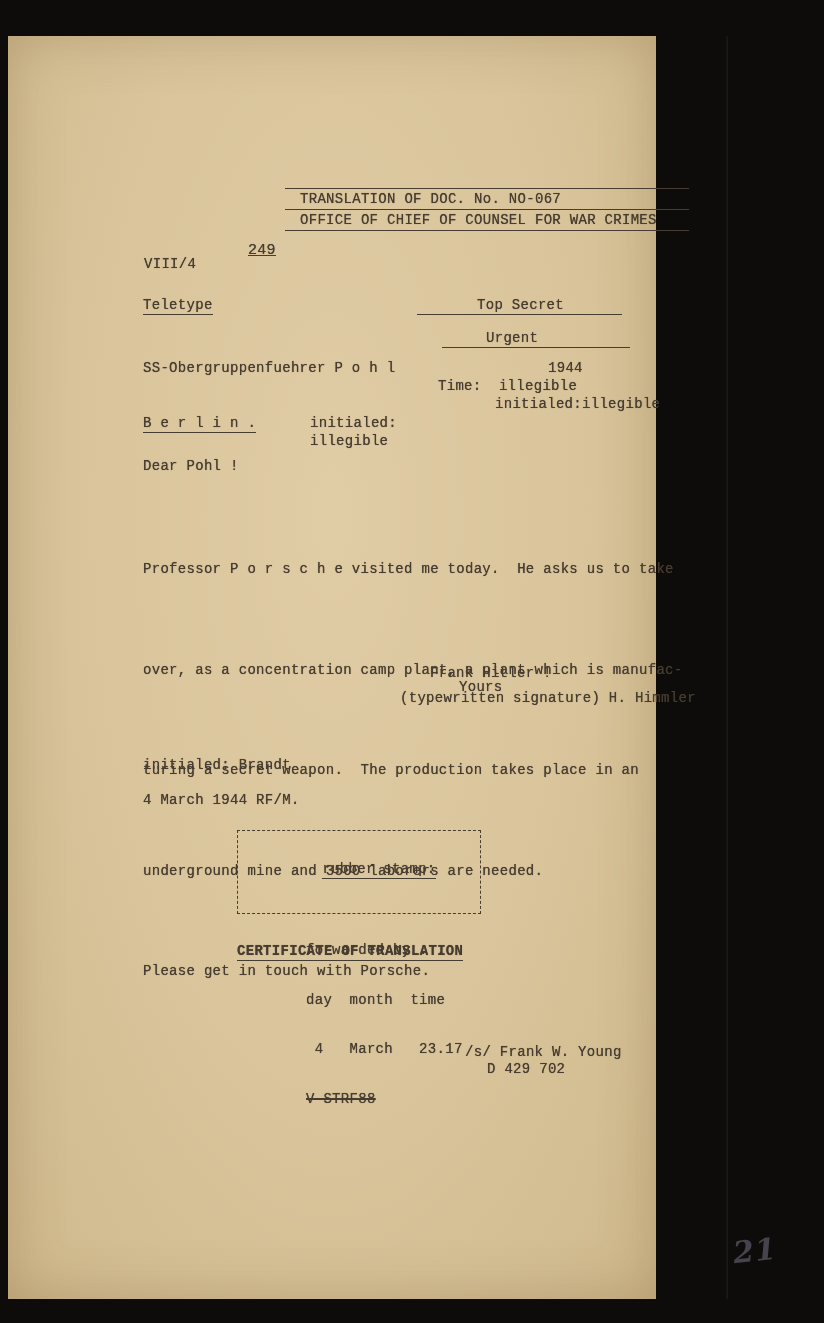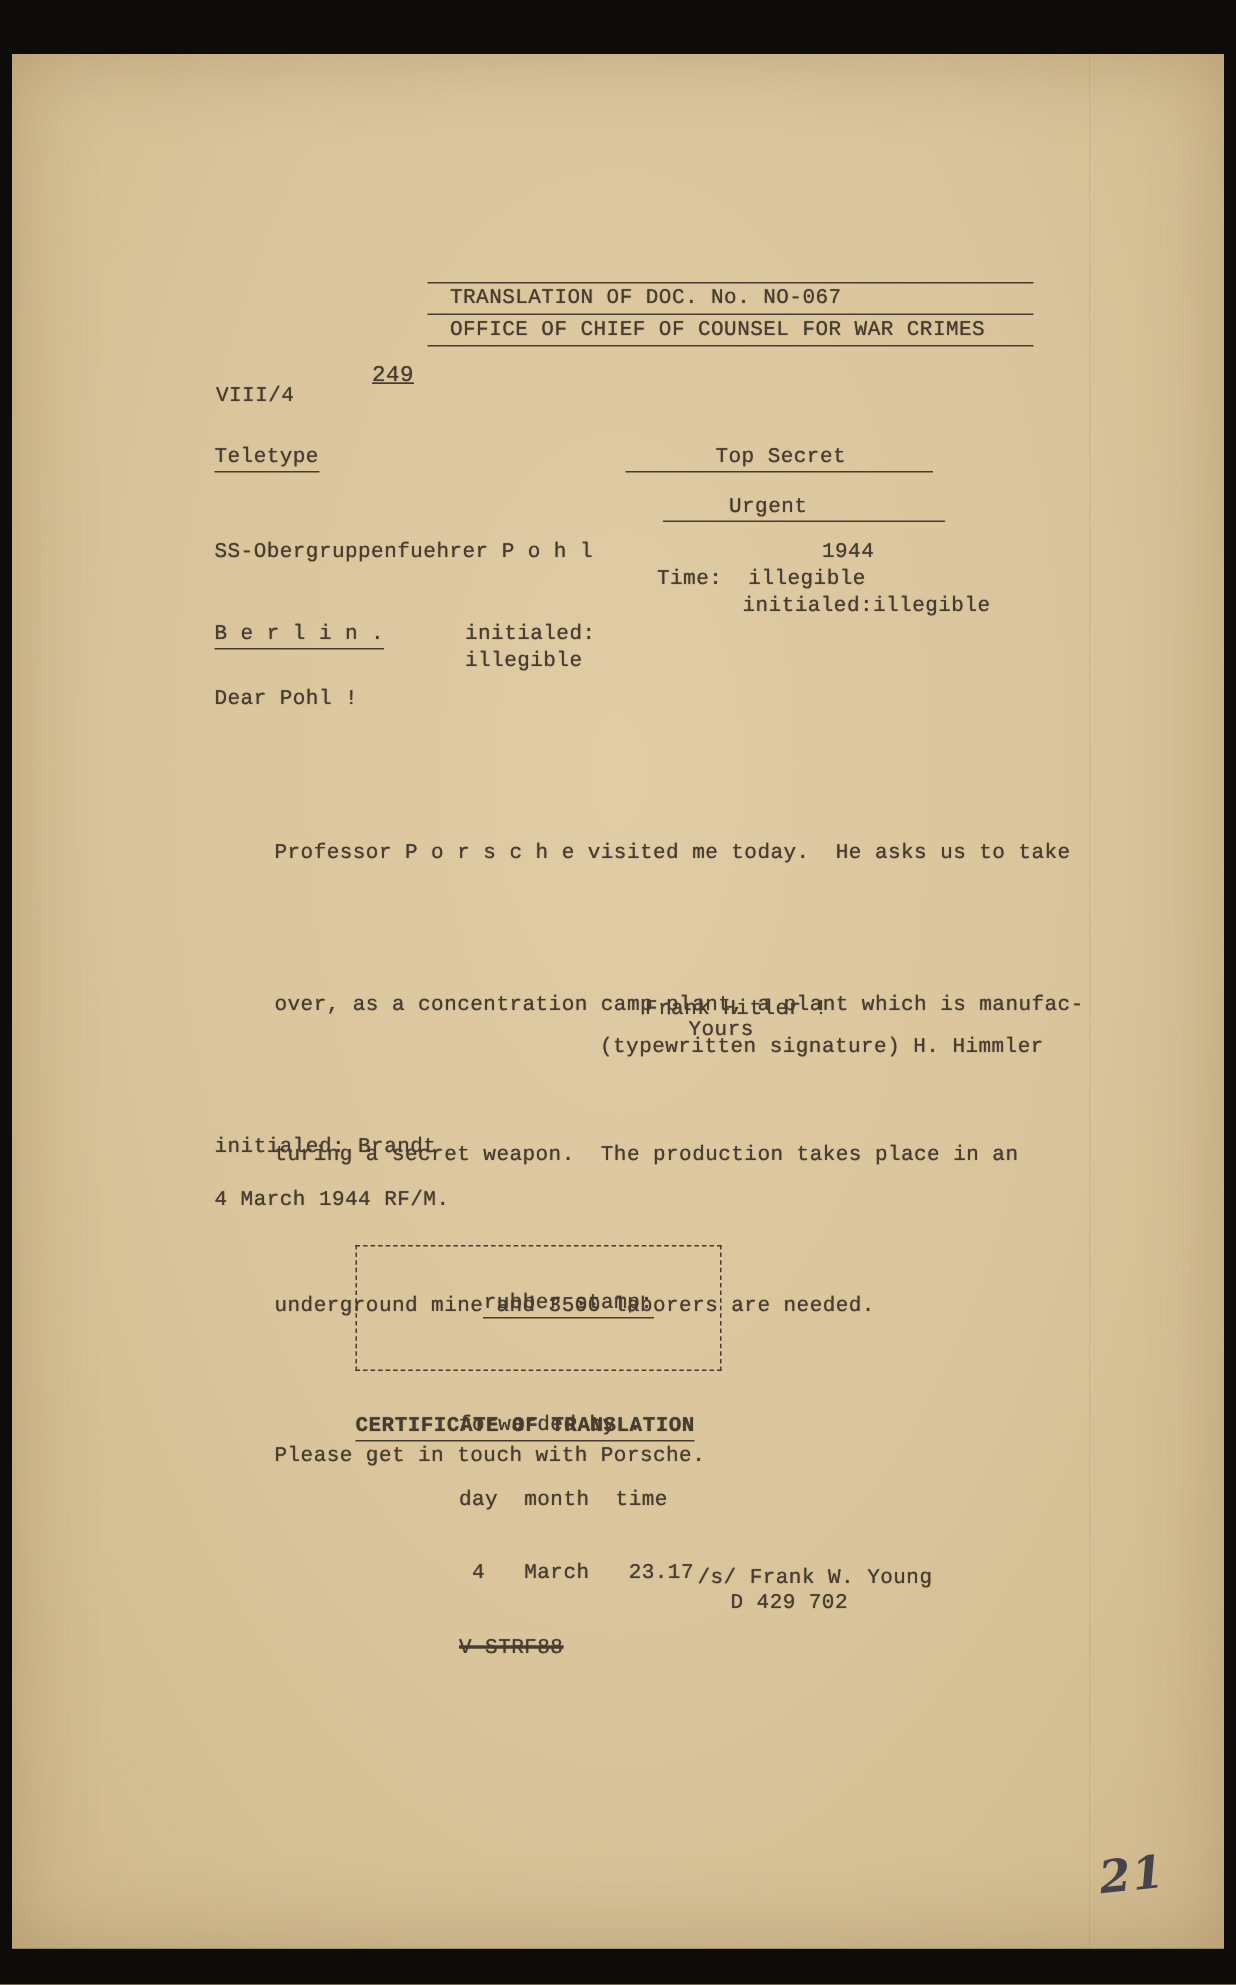--- a/index.html
+++ b/index.html
@@ -8,21 +8,21 @@
     --paper:#d9c49b;
   }
   html,body{margin:0;padding:0;}
   body{
     width:824px;height:1323px;position:relative;
     background:#0d0c0a;
     font-family:"Liberation Mono","DejaVu Sans Mono",monospace;
     overflow:hidden;
   }
   .paper{
-    position:absolute;left:8px;top:36px;width:808px;height:1263px;
+    position:absolute;left:8px;top:36px;width:648px;height:1263px;
     background:var(--paper);
     background-image:radial-gradient(ellipse at 50% 38%, #e0cca5 0%, #d9c49b 55%, #cfb88c 100%);
     box-shadow:inset 0 0 55px rgba(110,82,42,.28);
   }
   .crease{
     position:absolute;top:0;height:100%;width:2px;
     background:linear-gradient(to right, rgba(90,70,40,.10), rgba(255,255,255,.06));
   }
   .t{
     position:absolute;
@@ -35,21 +35,21 @@
   }
   .u{border-bottom:1.5px solid var(--ink);padding-bottom:2px;}
   .header-block{position:absolute;border-top:1.5px solid var(--ink);}
   .hdr-line{
     font-size:14px;line-height:1;color:var(--ink);white-space:pre;
     letter-spacing:.3px;text-shadow:0 0 .7px var(--ink-soft);
     border-bottom:1.5px solid var(--ink);
     padding:3px 0 3px 15px;
   }
   .lines-block div{display:block;}
-  .body-block{line-height:33.5px;margin-left:40px;}
+  .body-block{line-height:33.5px;}
   .body-block div{line-height:33.5px;}
   .cert-block{line-height:17px;}
   .cert-block div{line-height:17px;}
   .stamp-box{
     position:absolute;
     border:1.6px dashed var(--ink);
     color:var(--ink);
   }
   .stamp-title{
     text-align:center;padding-top:3px;

